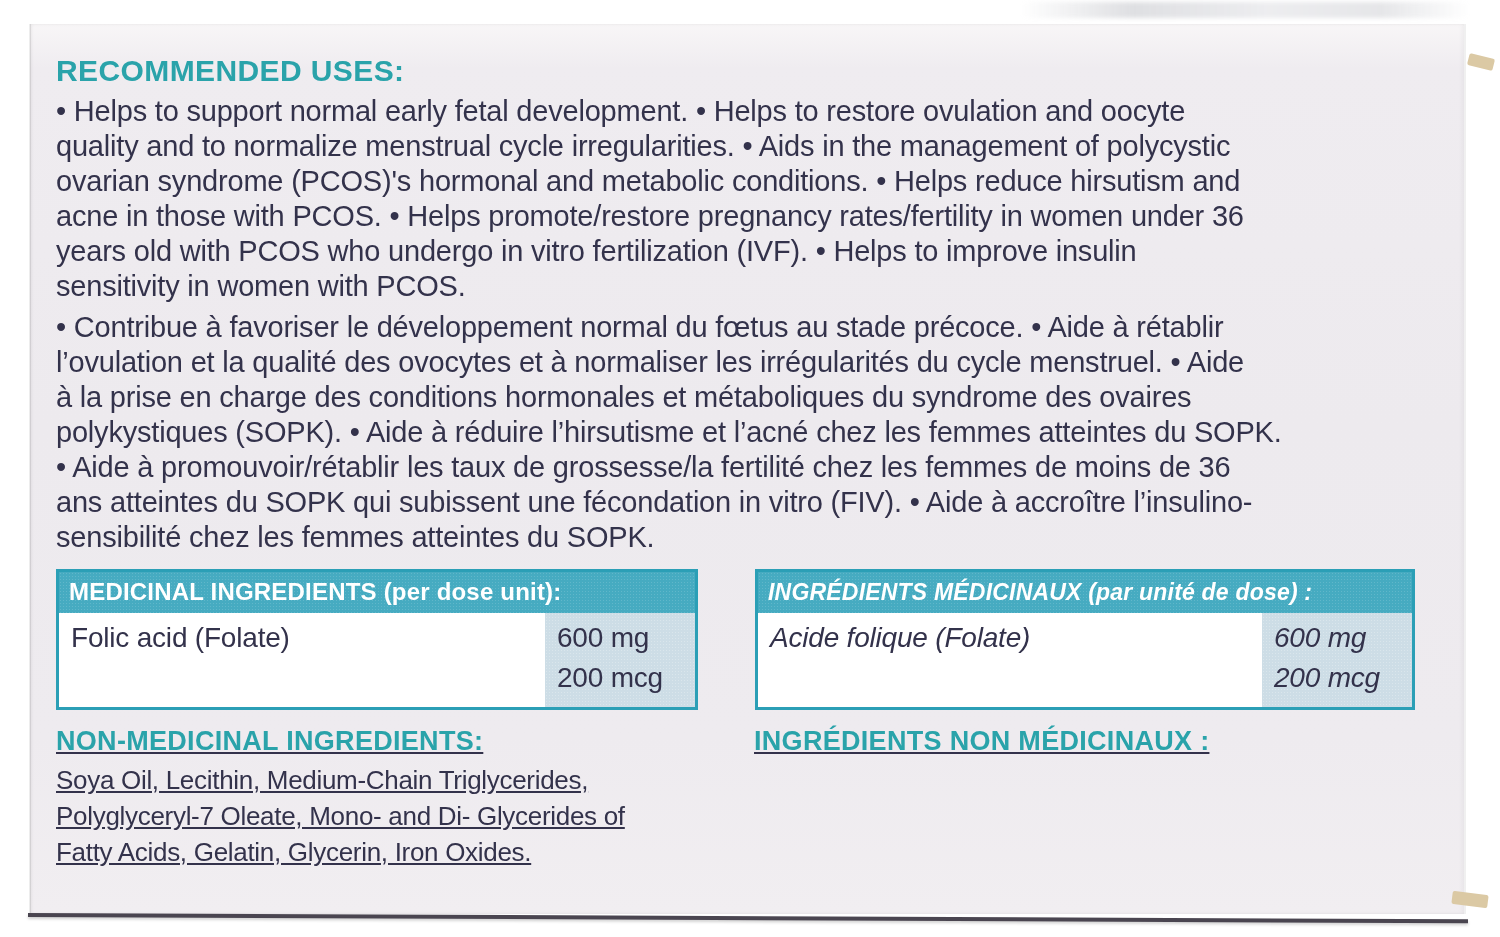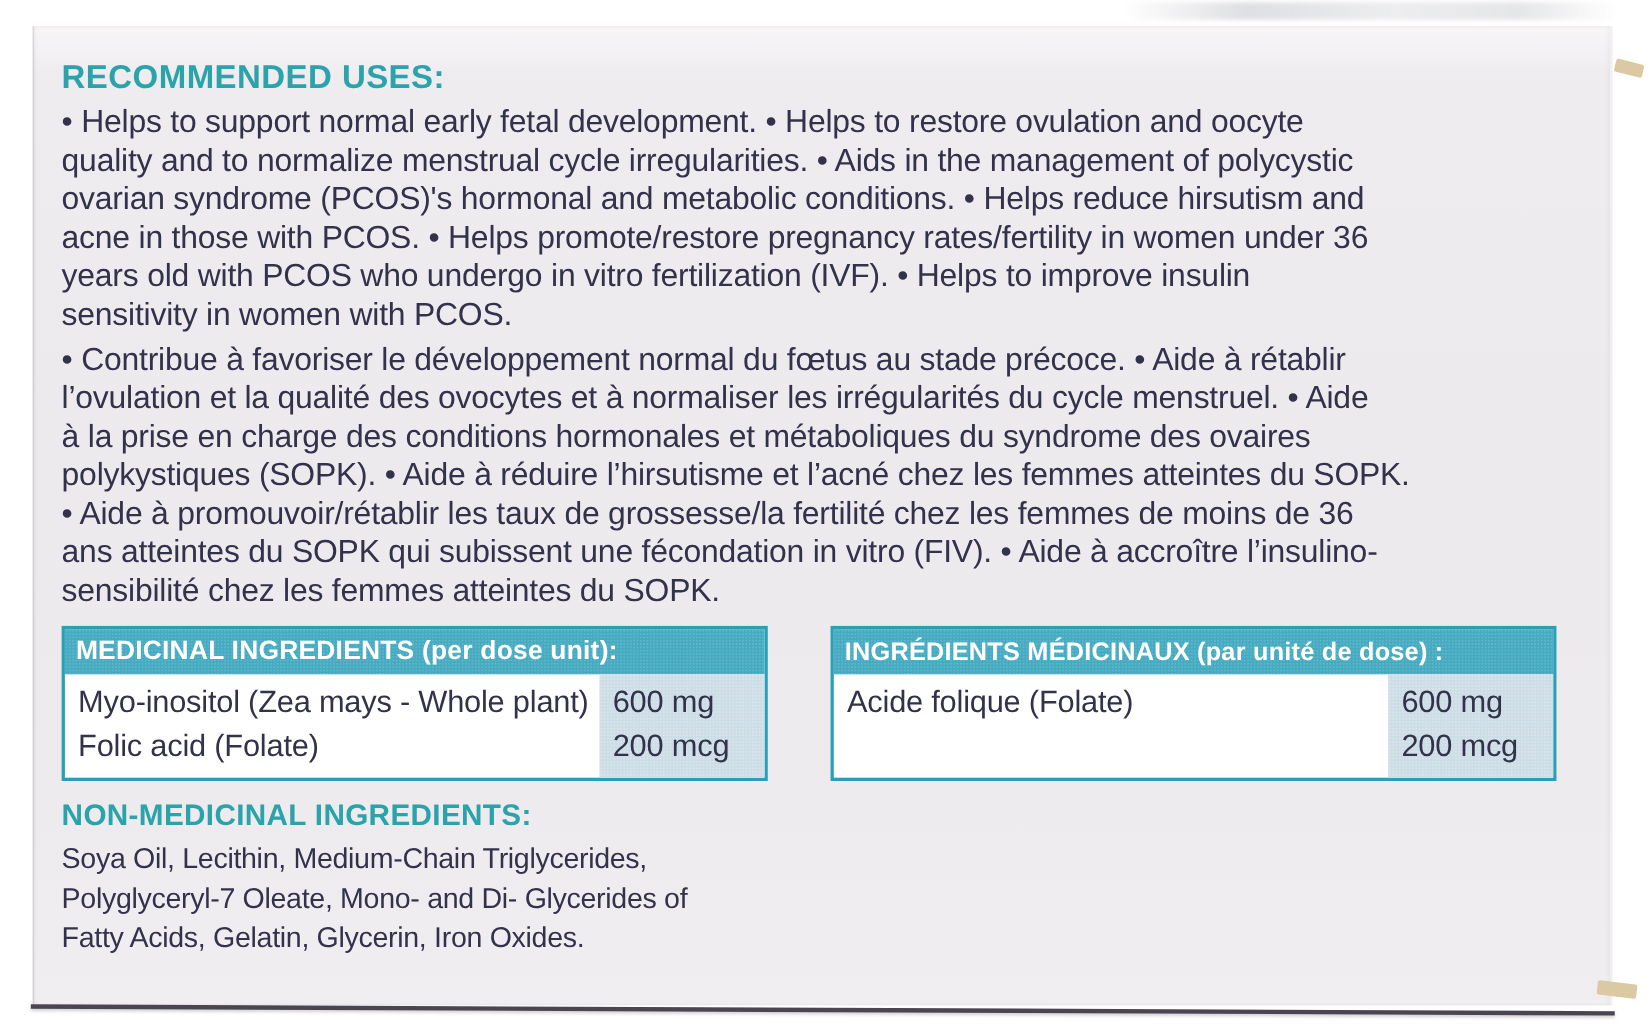--- a/index.html
+++ b/index.html
@@ -44,40 +44,40 @@
     margin:6px 0 0 0;font-size:29px;line-height:35px;
     white-space:pre-line;letter-spacing:-0.2px;
   }
   
   .tables-row{display:flex;gap:57px;margin-top:14px;}
   .ing-table{
     border:3px solid var(--table-border,#2b9fb6);
     background:#ffffff;box-sizing:border-box;
   }
   .ing-table.en{width:642px;}
-  .ing-table.fr{width:660px;}
+  .ing-table.fr{width:660px;font-style:italic;}
   .tbl-header{
     background:var(--table-header-bg,#46abc1);
     background-image:radial-gradient(rgba(255,255,255,.14) 1px, transparent 1px);
     background-size:3px 3px;
     color:#ffffff;font-weight:bold;font-size:24px;line-height:28px;
     padding:6px 10px 7px 10px;letter-spacing:.2px;white-space:nowrap;overflow:hidden;
   }
   .ing-table.fr .tbl-header{font-size:23px;}
   .tbl-body{display:flex;}
   .names-col{flex:1;padding:5px 6px 8px 12px;}
   .amounts-col{
     width:132px;flex:0 0 132px;background:var(--amount-col-bg,#cddde6);
     background-image:radial-gradient(rgba(255,255,255,.25) 1px, transparent 1px);
     background-size:3px 3px;
     padding:5px 6px 9px 12px;
   }
   .names-col > div, .amounts-col > div{font-size:28px;line-height:40px;letter-spacing:-0.2px;white-space:nowrap;}
   
-  .nonmed-row{display:flex;gap:39px;margin-top:16px;}
+  .nonmed-row{display:flex;gap:39px;margin-top:16px;text-decoration:underline;}
   .nonmed-col.en{width:660px;}
   .nonmed-col.fr{width:685px;}
   h3.nonmed-title{
     margin:0;font-size:27px;line-height:31px;font-weight:bold;
     color:var(--teal-heading,#2aa7ae);letter-spacing:.3px;
   }
   p.nonmed-par{
     margin:5px 0 0 0;font-size:26px;line-height:36px;
     white-space:pre-line;letter-spacing:-0.3px;
   }
@@ -110,21 +110,20 @@
 ans atteintes du SOPK qui subissent une fécondation in vitro (FIV). • Aide à accroître l’insulino-
 sensibilité chez les femmes atteintes du SOPK.</p>
     </section>
 
     <div class="tables-row">
 
       <div class="ing-table en">
         <div class="tbl-header">MEDICINAL INGREDIENTS (per dose unit):</div>
         <div class="tbl-body">
           <div class="names-col">
-            <div>Myo-inositol (Zea mays - Whole plant)</div>
             <div>Folic acid (Folate)</div>
           </div>
           <div class="amounts-col">
             <div>600 mg</div>
             <div>200 mcg</div>
           </div>
         </div>
       </div>
 
       <div class="ing-table fr">
@@ -145,20 +144,21 @@
     <div class="nonmed-row">
 
       <section class="nonmed-col en">
         <h3 class="nonmed-title">NON-MEDICINAL INGREDIENTS:</h3>
         <p class="nonmed-par">Soya Oil, Lecithin, Medium-Chain Triglycerides,
 Polyglyceryl-7 Oleate, Mono- and Di- Glycerides of
 Fatty Acids, Gelatin, Glycerin, Iron Oxides.</p>
       </section>
 
       <section class="nonmed-col fr">
+        <h3 class="nonmed-title">INGRÉDIENTS NON MÉDICINAUX :</h3>
       </section>
 
     </div>
 
   </div>
 
   <div class="left-crease"></div>
   <div class="right-crease"></div>
   <div class="bottom-edge"></div>
   <div class="notch notch-top"></div>

